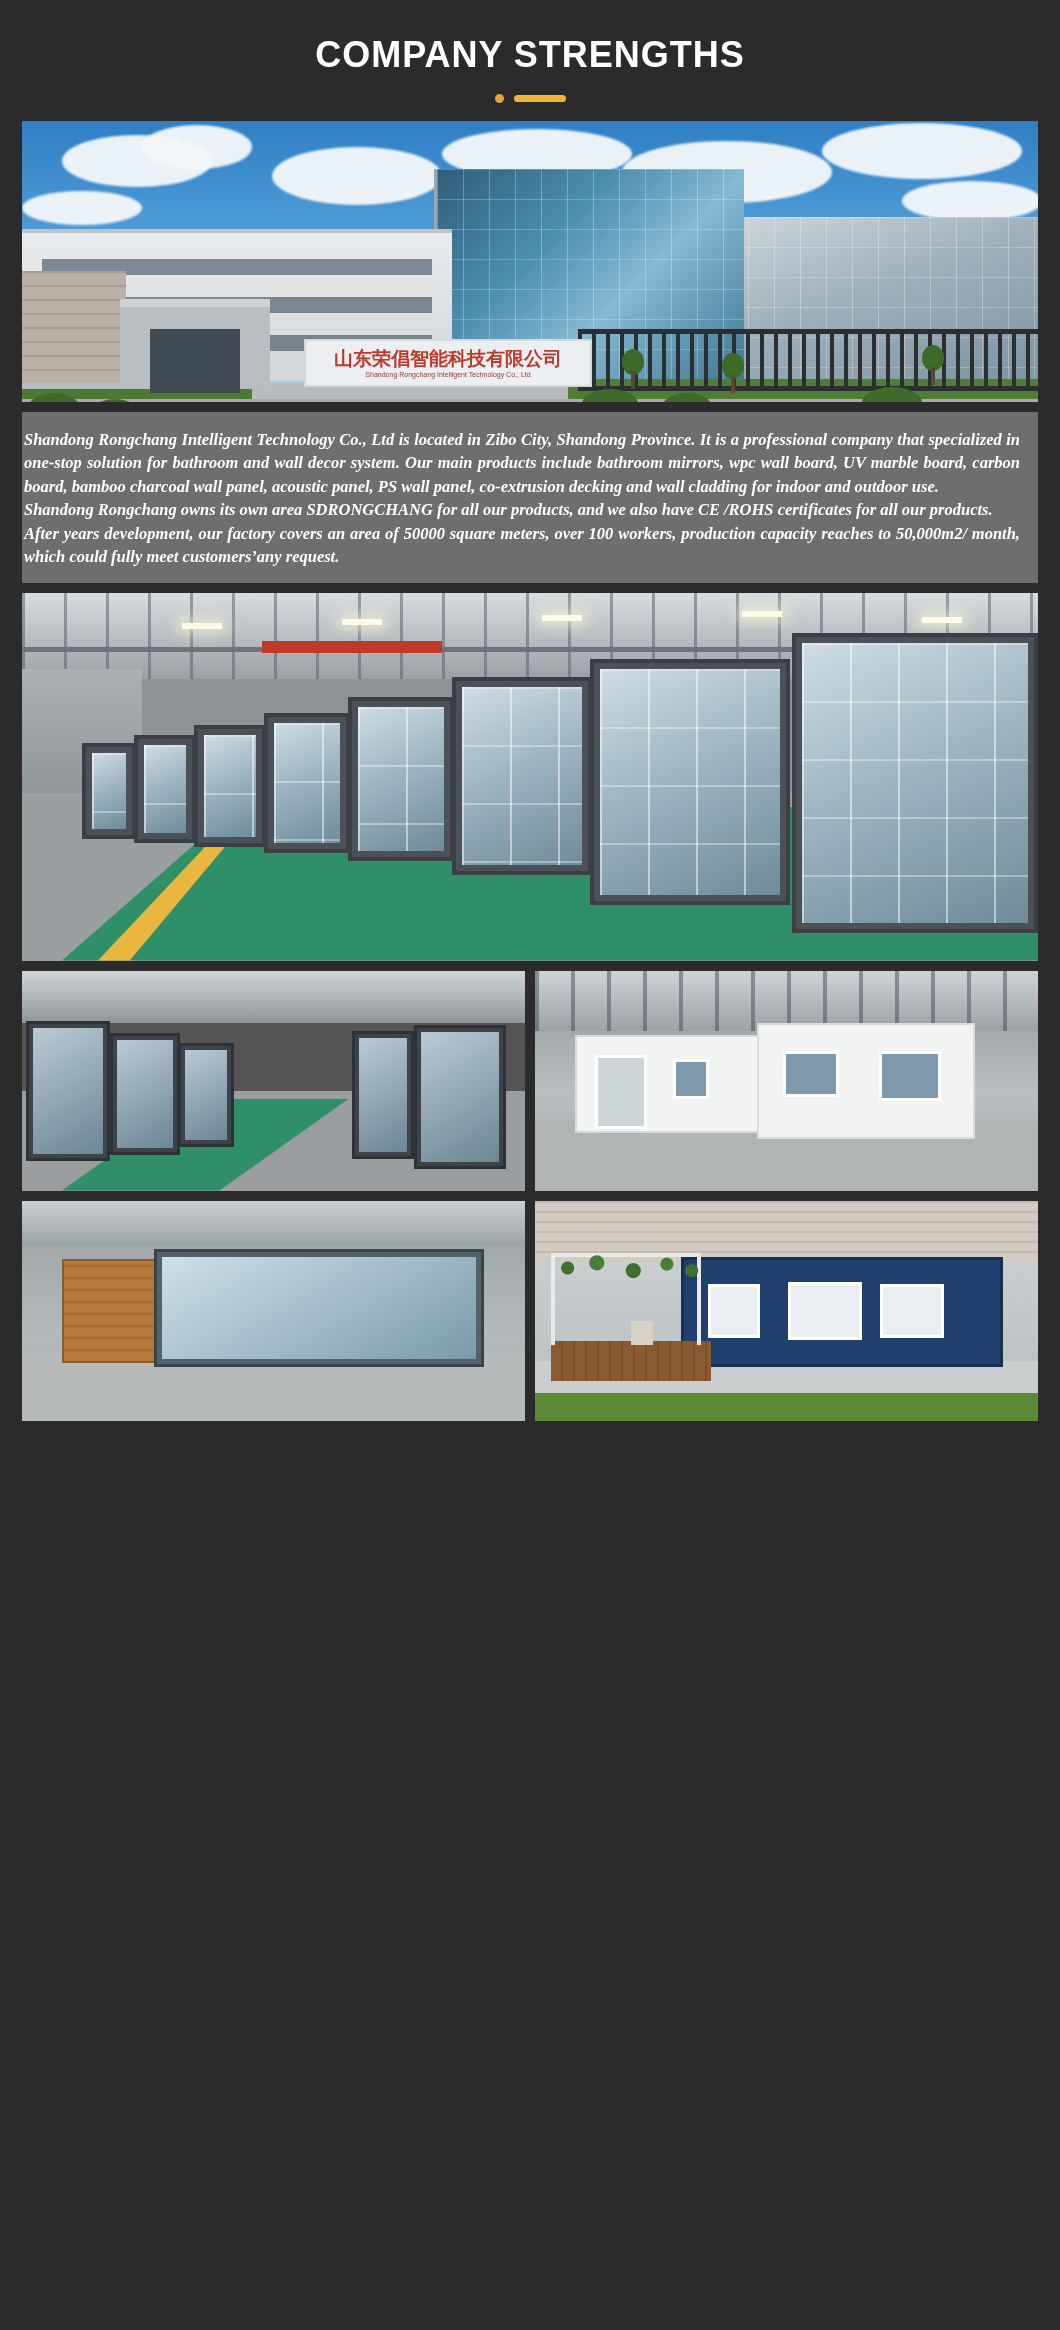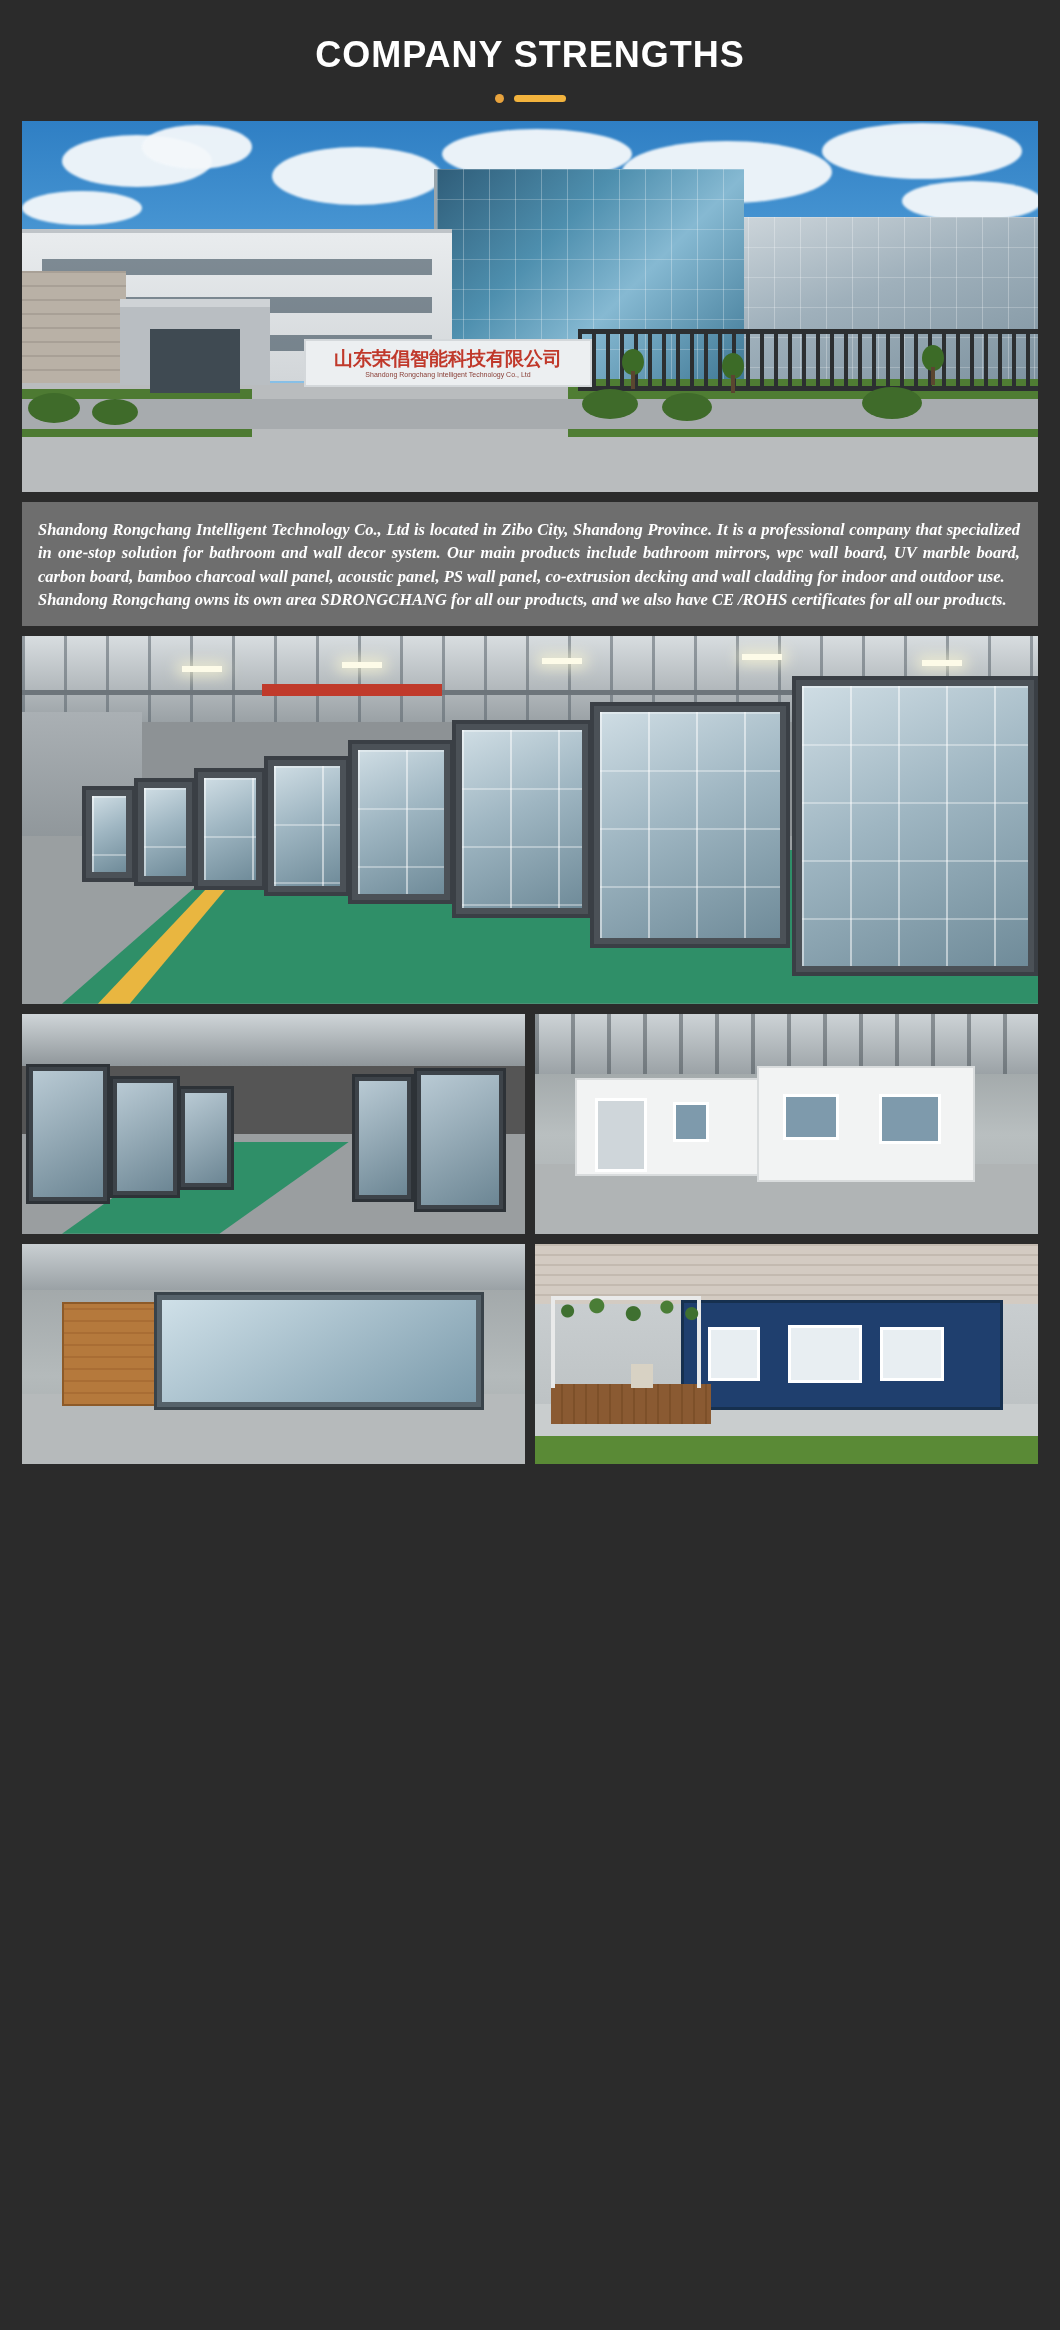--- a/index.html
+++ b/index.html
@@ -45,21 +45,21 @@
   }
 
   
   .imgblock {
     position: relative;
     overflow: hidden;
     background: #555;
   }
 
   
-  .hero { height: 371px; }
+  .hero { height: 281px; }
   .sky {
     position: absolute; inset: 0;
     background: linear-gradient(180deg,#2f7fc4 0%, #4e9bd6 38%, #87bfe6 70%, #a9d2ec 100%);
   }
   .cloud {
     position: absolute;
     background: #f4f8fb;
     border-radius: 50%;
     filter: blur(1px);
     opacity: .95;
@@ -166,21 +166,21 @@
   }
   .tree .trunk {
     position: absolute; left: 9px; top: 22px; width: 4px; height: 18px;
     background: #5b4630;
   }
 
   
   .textpanel {
     margin-top: 10px;
     background: #6e6e6e;
-    padding: 16px 18px 14px 16px;
+    padding: 16px 18px 14px 2px;
   }
   .textpanel p {
     color: #ffffff;
     font-family: "Liberation Serif", serif;
     font-style: italic;
     font-weight: bold;
     font-size: 16.5px;
     line-height: 1.42;
     text-align: justify;
   }
@@ -372,20 +372,21 @@
     </div>
     <div class="tree" style="left:900px; top:224px;">
       <div class="crown"></div>
         <div class="trunk"></div>
     </div>
   </div>
 
   <div class="textpanel">
     <p>Shandong Rongchang Intelligent Technology Co., Ltd is located in Zibo City, Shandong Province. It is a professional company that specialized in one-stop solution for bathroom and wall decor system. Our main products include bathroom mirrors, wpc wall board, UV marble board, carbon board, bamboo charcoal wall panel, acoustic panel, PS wall panel, co-extrusion decking and wall cladding for indoor and outdoor use.</p>
     <p>Shandong Rongchang owns its own area SDRONGCHANG for all our products, and we also have CE /ROHS certificates for all our products.</p>
+    <p>After years development, our factory covers an area of 50000 square meters, over 100 workers, production capacity reaches to 50,000m2/ month, which could fully meet customers’any request.</p>
   </div>
 
   <div class="imgblock factory">
     <div class="f-roof"></div>
     <div class="f-truss"></div>
     <div class="f-lamp" style="left:160px; top:30px;"></div>
     <div class="f-lamp" style="left:320px; top:26px;"></div>
     <div class="f-lamp" style="left:520px; top:22px;"></div>
     <div class="f-lamp" style="left:720px; top:18px;"></div>
     <div class="f-lamp" style="left:900px; top:24px;"></div>

